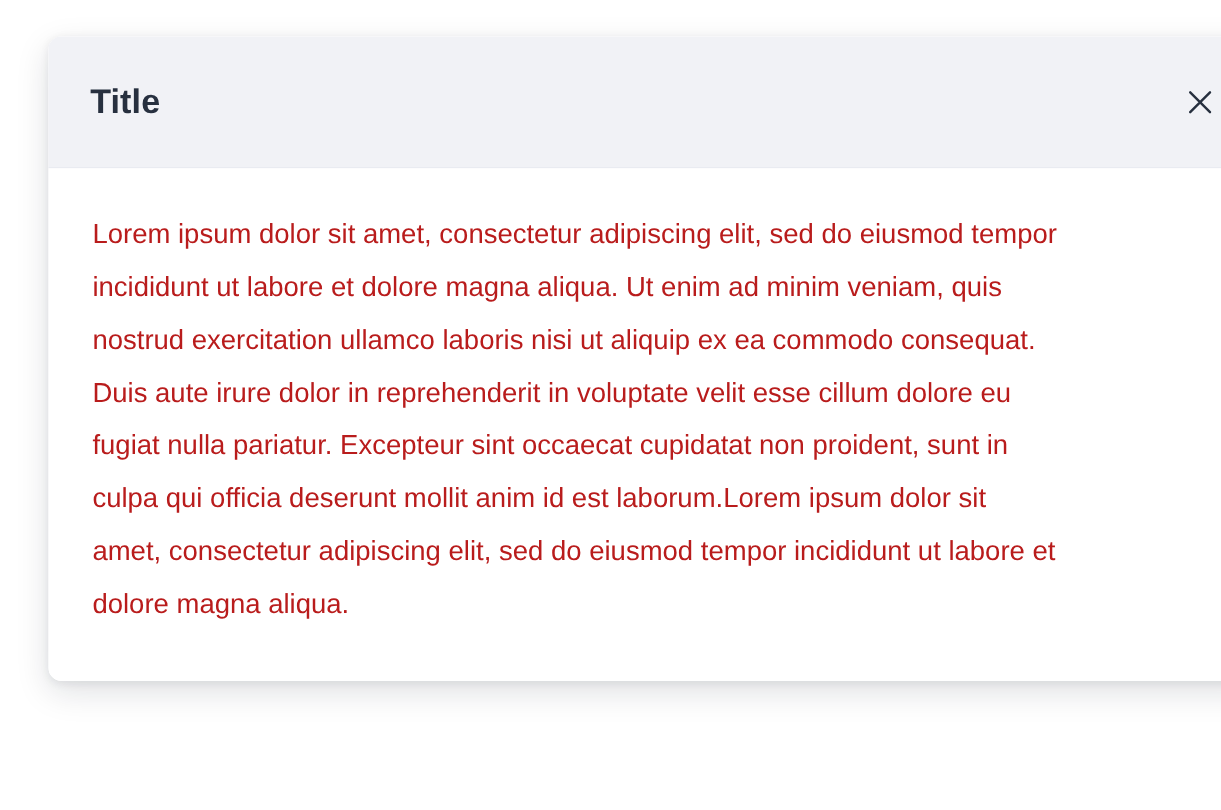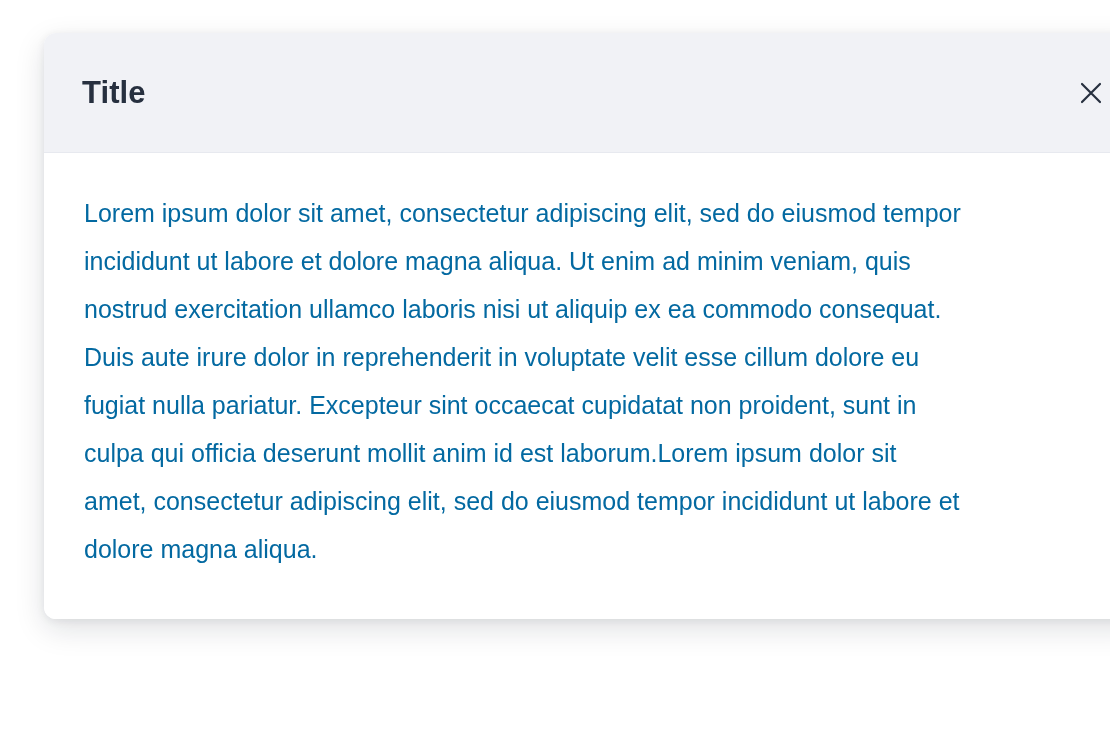--- a/index.html
+++ b/index.html
@@ -60,21 +60,21 @@
     display: block;
   }
   .modal-body {
     background: #ffffff;
     box-sizing: border-box;
     padding: 36px 40px 46px 40px;
   }
   .modal-body-text {
     font-size: 25px;
     line-height: 48px;
-    color: #0369a1;
+    color: #b91c1c;
     margin: 0;
     max-width: 880px;
     font-weight: normal;
   }
 </style>
 </head>
 <body>
 
 <div class="stage">
   <div class="modal">

